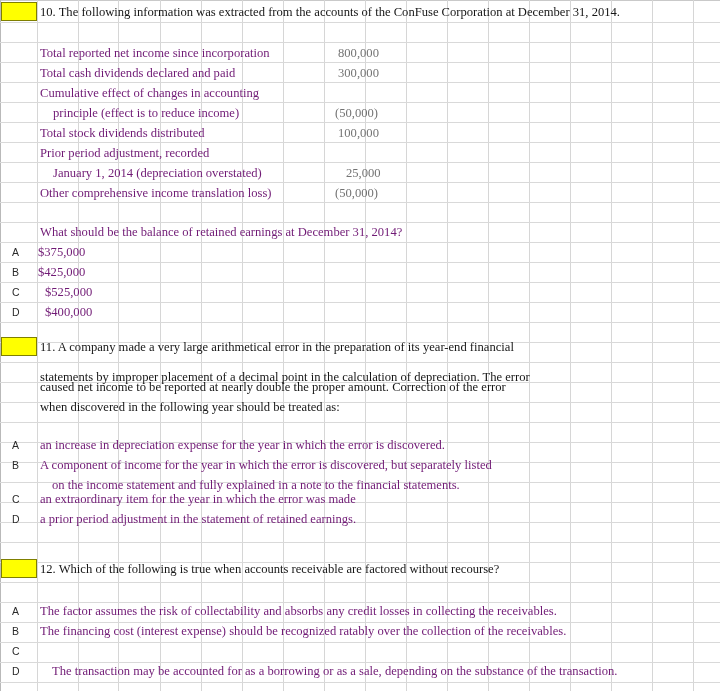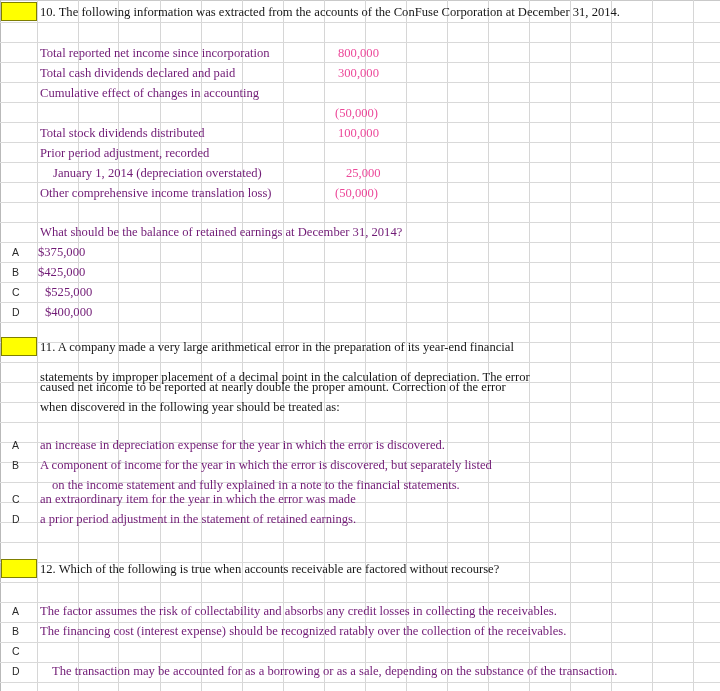--- a/index.html
+++ b/index.html
@@ -73,21 +73,21 @@
     line-height: 20px;
     font-family: "Liberation Sans", "DejaVu Sans", sans-serif;
     color: #2a2a2a;
     white-space: nowrap;
   }
   .num {
     position: absolute;
     font-size: 12.6px;
     line-height: 20px;
     white-space: nowrap;
-    color: #ec4899;
+    color: #737373;
   }
   .marker {
     position: absolute;
     background: #ffff00;
     border: 1.4px solid #7f7f00;
     box-sizing: border-box;
   }
   .qtext {
     position: absolute;
     font-size: 12.6px;
@@ -164,20 +164,21 @@
     <div class="qtext" style="left:40px; top:2px;">10. The following information was extracted from the accounts of the ConFuse Corporation at December 31, 2014.</div>
 
     <div class="cell" style="left:40px; top:43px;">Total reported net income since incorporation</div>
     <div class="num" style="left:338px; top:43px;">800,000</div>
 
     <div class="cell" style="left:40px; top:63px;">Total cash dividends declared and paid</div>
     <div class="num" style="left:338px; top:63px;">300,000</div>
 
     <div class="cell" style="left:40px; top:83px;">Cumulative effect of changes in accounting</div>
 
+    <div class="cell" style="left:53px; top:103px;">principle (effect is to reduce income)</div>
     <div class="num" style="left:335px; top:103px;">(50,000)</div>
 
     <div class="cell" style="left:40px; top:123px;">Total stock dividends distributed</div>
     <div class="num" style="left:338px; top:123px;">100,000</div>
 
     <div class="cell" style="left:40px; top:143px;">Prior period adjustment, recorded</div>
 
     <div class="cell" style="left:53px; top:163px;">January 1, 2014 (depreciation overstated)</div>
     <div class="num" style="left:346px; top:163px;">25,000</div>
 

